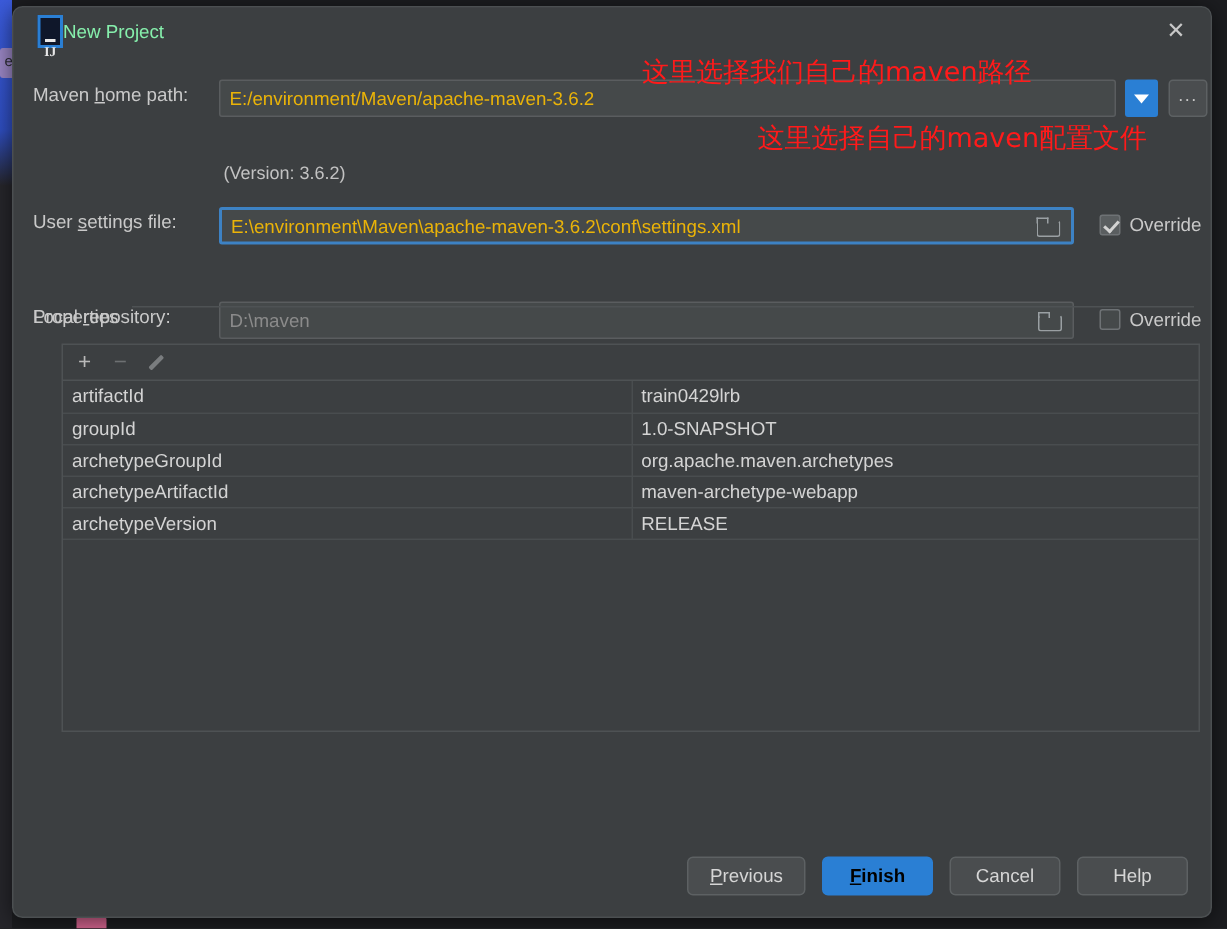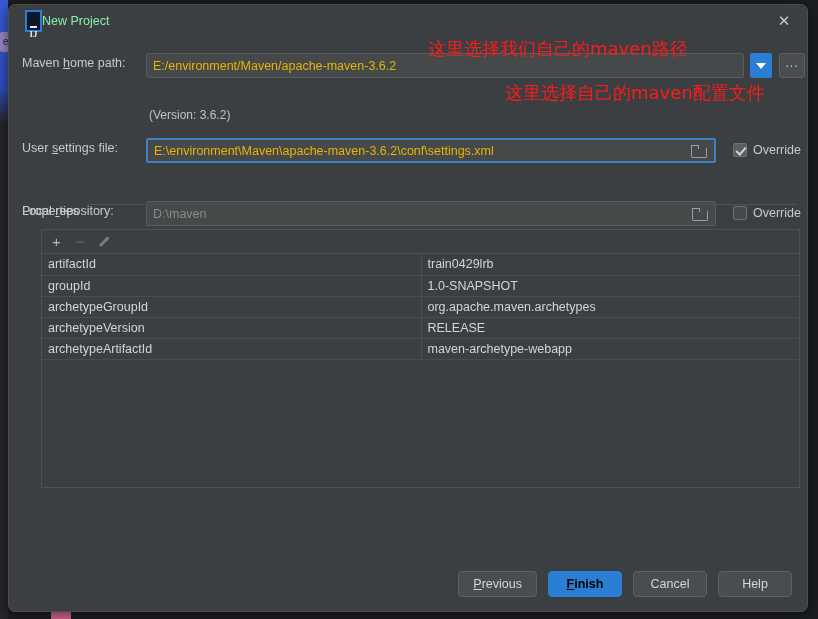--- a/index.html
+++ b/index.html
@@ -298,26 +298,26 @@
             </tr>
             <tr>
               <td class="c0">groupId</td>
               <td>1.0-SNAPSHOT</td>
             </tr>
             <tr>
               <td class="c0">archetypeGroupId</td>
               <td>org.apache.maven.archetypes</td>
             </tr>
             <tr>
+              <td class="c0">archetypeArtifactId</td>
+              <td>maven-archetype-webapp</td>
+            </tr>
+            <tr>
               <td class="c0">archetypeVersion</td>
               <td>RELEASE</td>
-            </tr>
-            <tr>
-              <td class="c0">archetypeArtifactId</td>
-              <td>maven-archetype-webapp</td>
             </tr>
           </tbody>
         </table>
       </div>
 
     </div>
 
     <div class="footer">
       <div class="btn">
           <span><u>P</u>revious</span>

